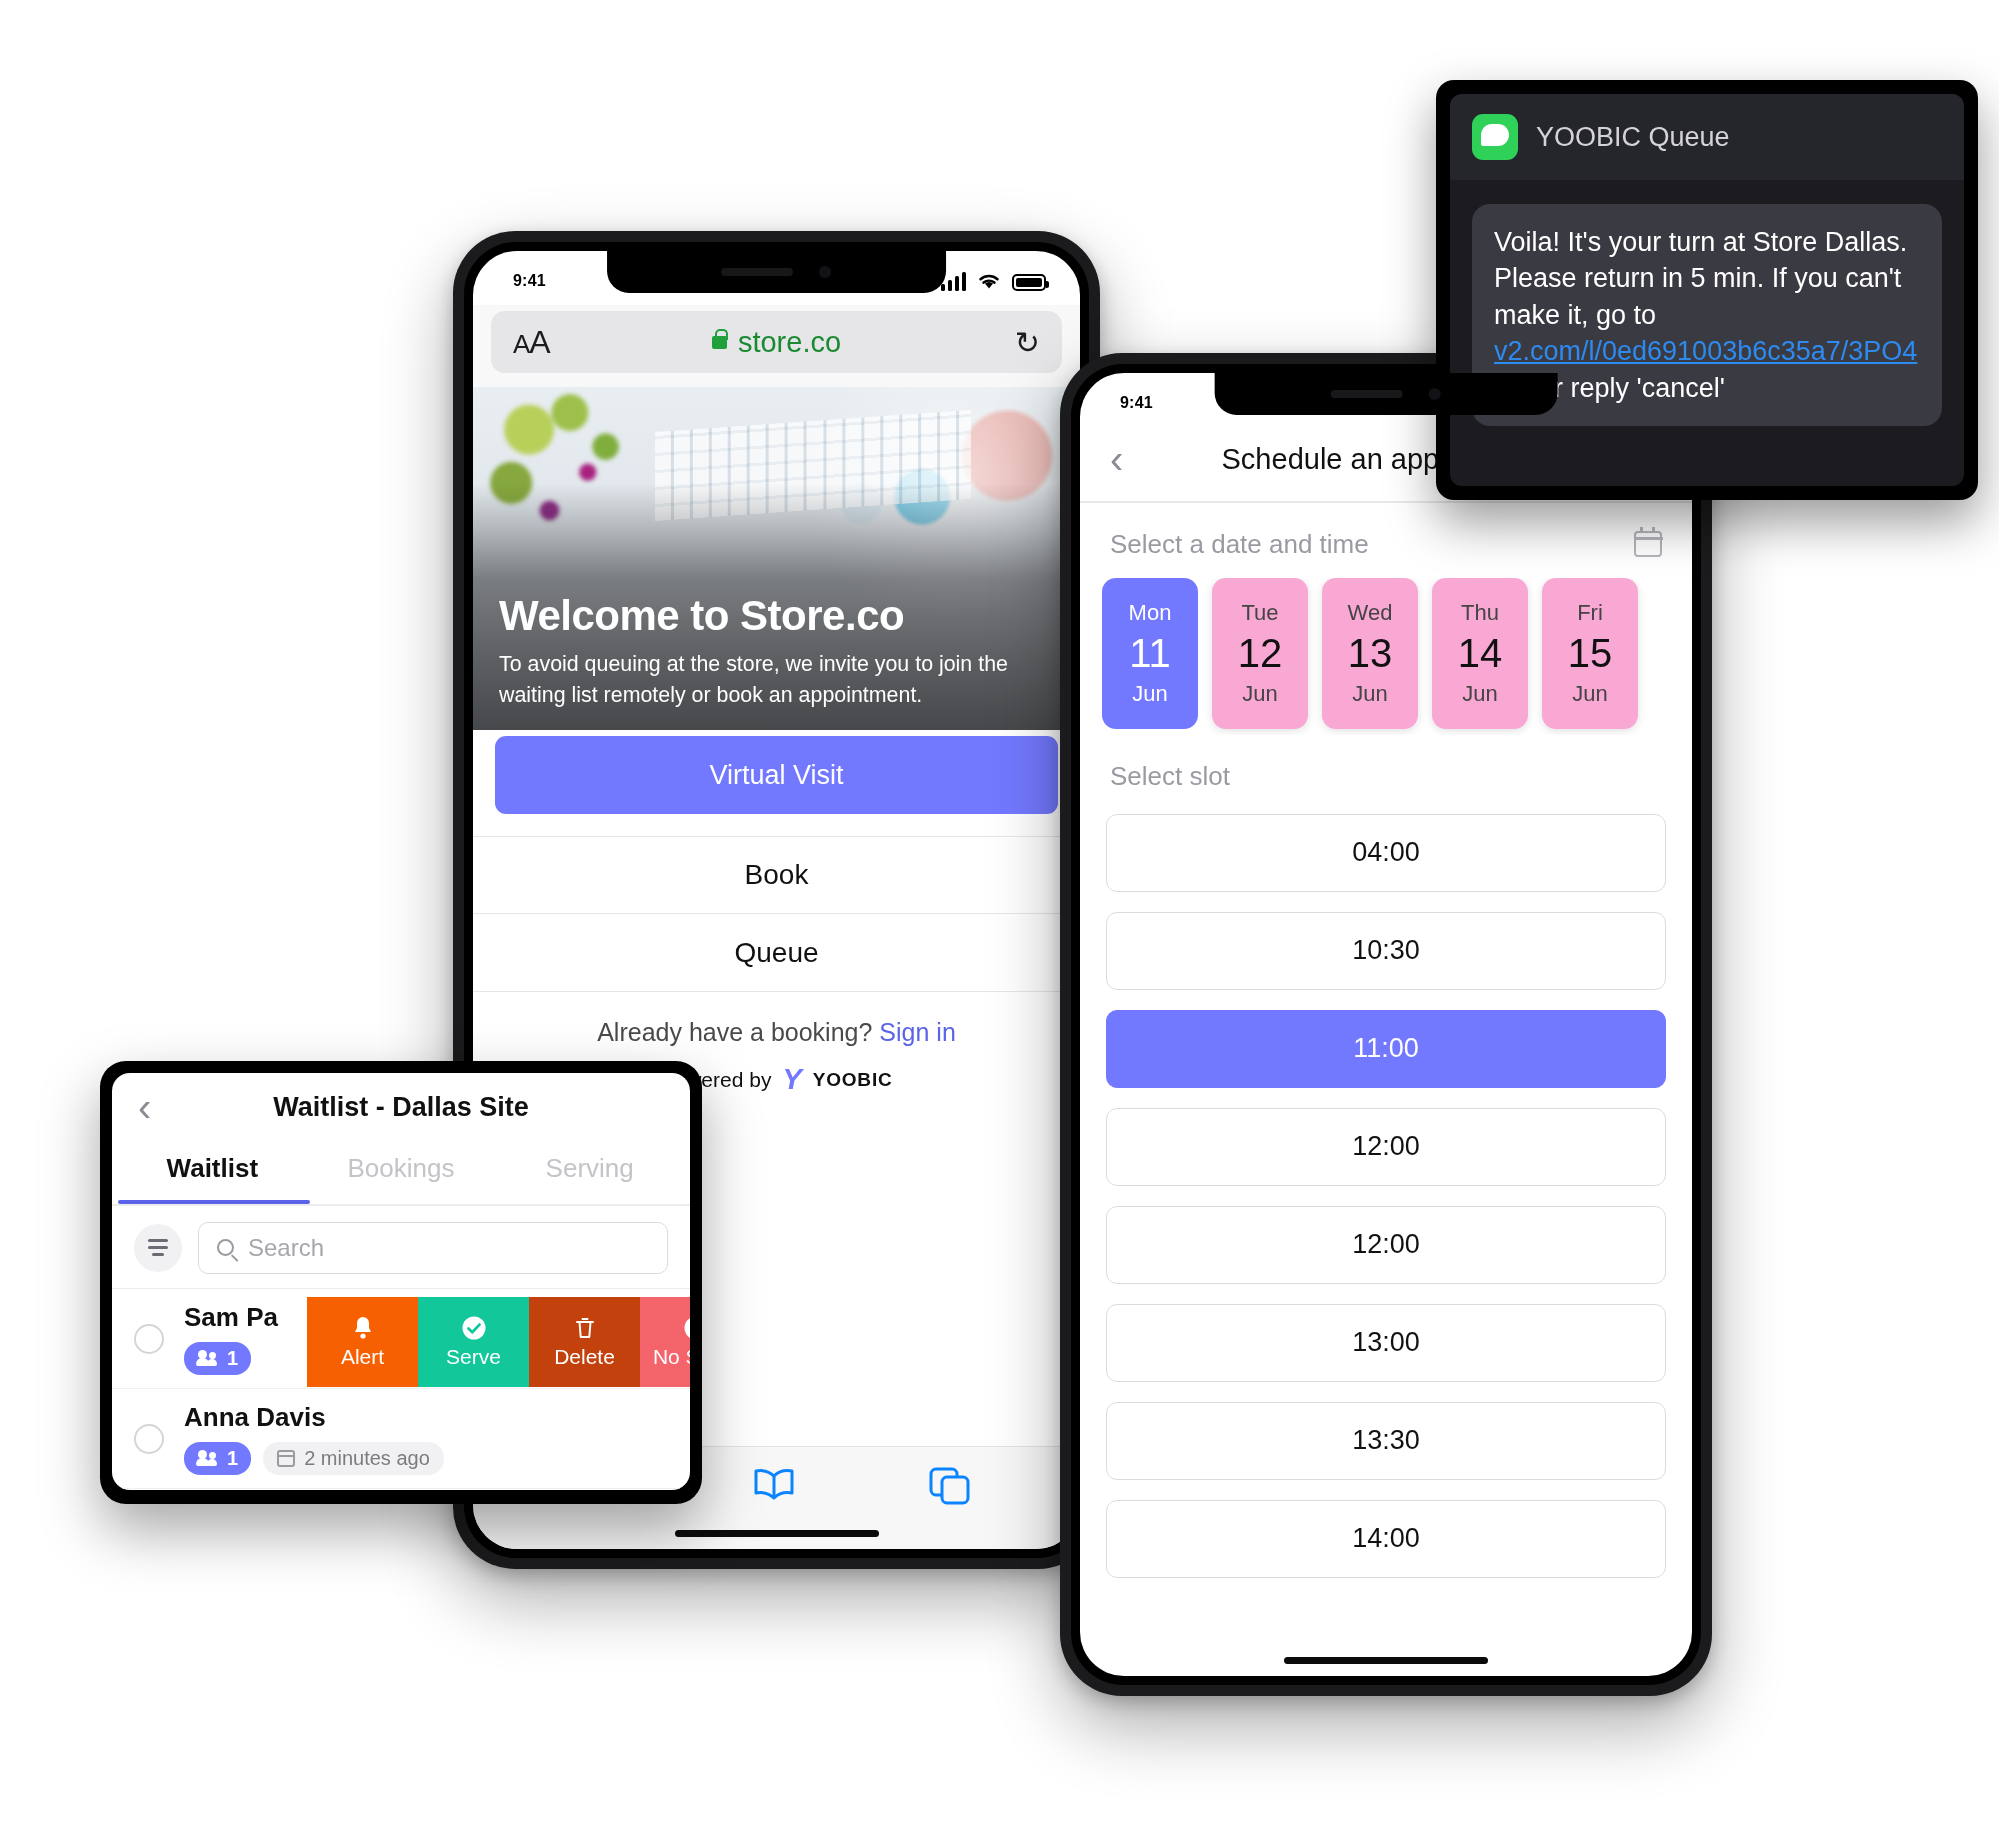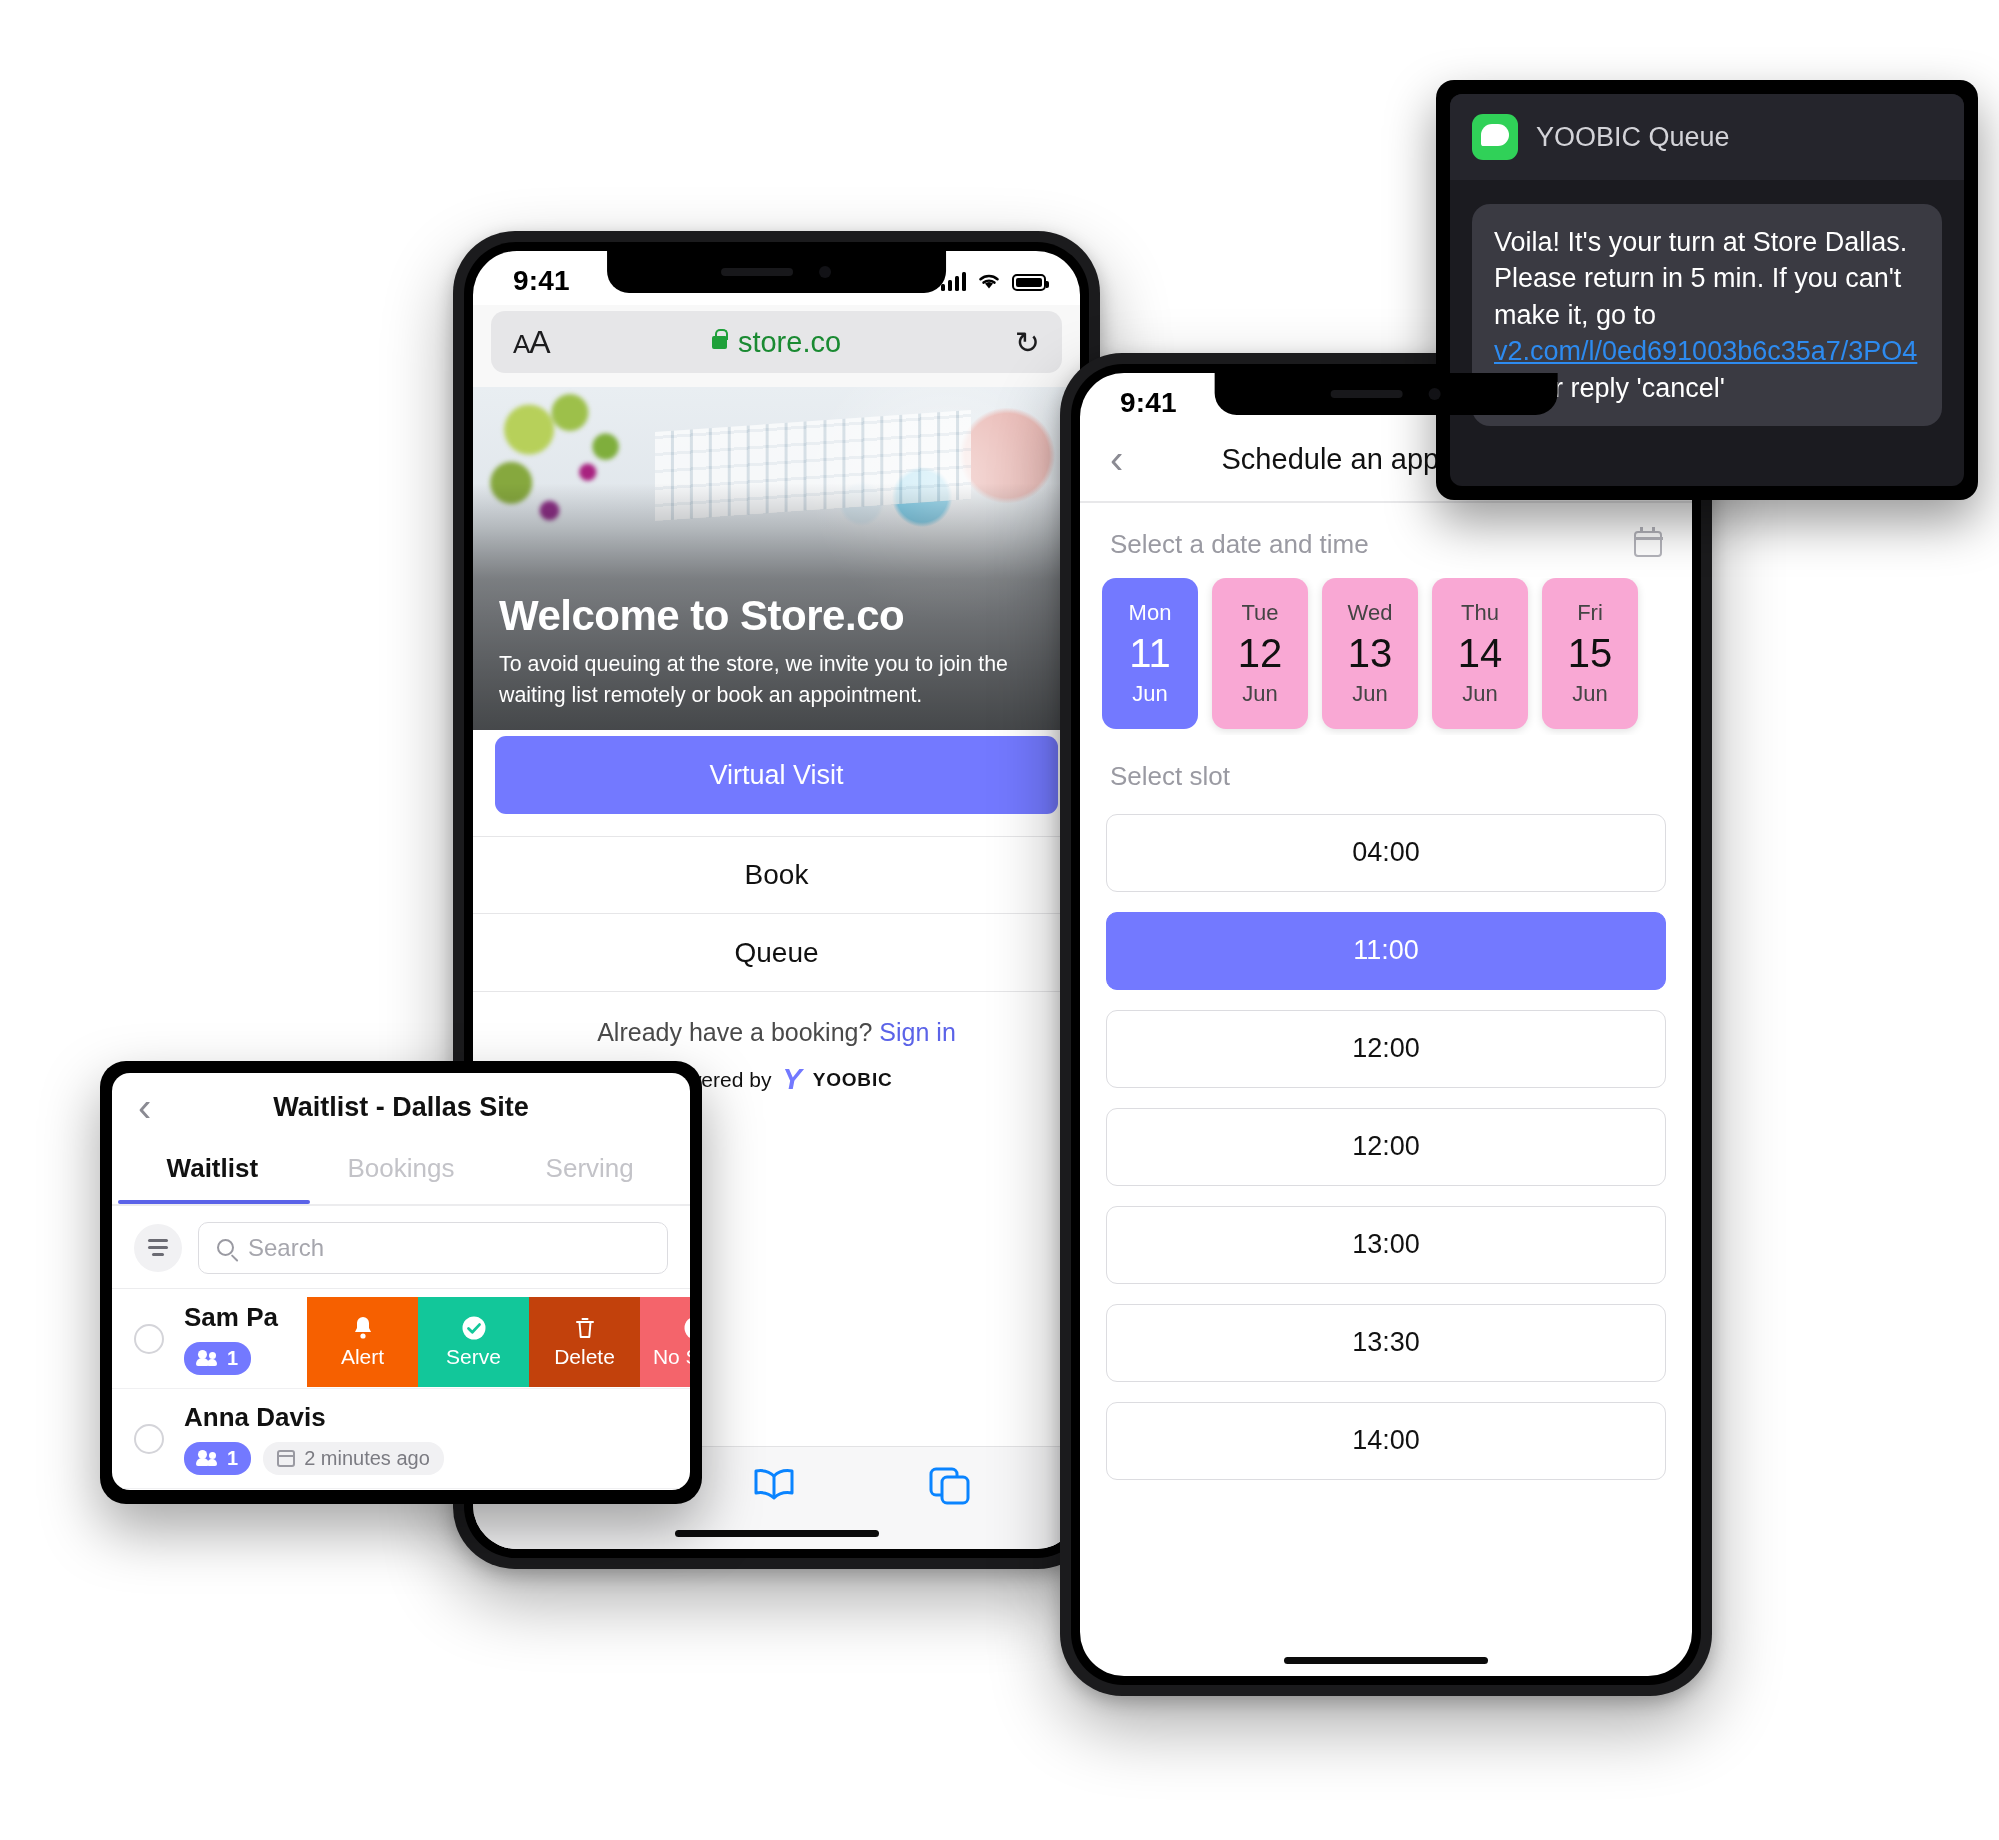--- a/index.html
+++ b/index.html
@@ -35,21 +35,21 @@
     z-index: 40;
     display: flex; align-items: center; justify-content: center; gap: 26px;
   }
   .notch .speaker { width: 72px; height: 8px; background: #18181b; border-radius: 5px; }
   .notch .cam { width: 12px; height: 12px; background: #121216; border-radius: 50%; }
 
   .statusbar {
     position: relative; z-index: 41;
     height: 54px; display: flex; align-items: center;
     justify-content: space-between; padding: 6px 34px 0 40px;
-    font-size: 28px; font-weight: 700; color: #000;
+    font-size: 16px; font-weight: 700; color: #000;
     letter-spacing: 0.2px;
   }
   .statusbar .right { display: flex; align-items: flex-end; gap: 10px; }
   .bars { display: flex; align-items: flex-end; gap: 2.5px; height: 19px; }
   .bars i { width: 4.5px; background: #000; border-radius: 1.5px; display: block; }
   .bars i:nth-child(1){height:7px}.bars i:nth-child(2){height:11px}
   .bars i:nth-child(3){height:15px}.bars i:nth-child(4){height:19px}
   .batt { width: 34px; height: 17px; border: 2px solid #000; border-radius: 5px; position: relative; }
   .batt::after { content:""; position:absolute; right:-5px; top:5px; width:3px; height:7px; background:#000; border-radius:0 2px 2px 0;}
   .batt i { position:absolute; inset:2px; background:#000; border-radius:2px; display:block;}
@@ -369,20 +369,21 @@
             <span class="dm">Jun</span>
           </div>
         </div>
 
         <div class="sec-label">
           <span>Select slot</span>
         </div>
 
         <div class="slots">
           <div class="slot">04:00</div>
+          <div class="slot">10:30</div>
           <div class="slot sel">11:00</div>
           <div class="slot">12:00</div>
           <div class="slot">12:00</div>
           <div class="slot">13:00</div>
           <div class="slot">13:30</div>
           <div class="slot">14:00</div>
         </div>
 
         <div class="homebar"></div>
       </div>

